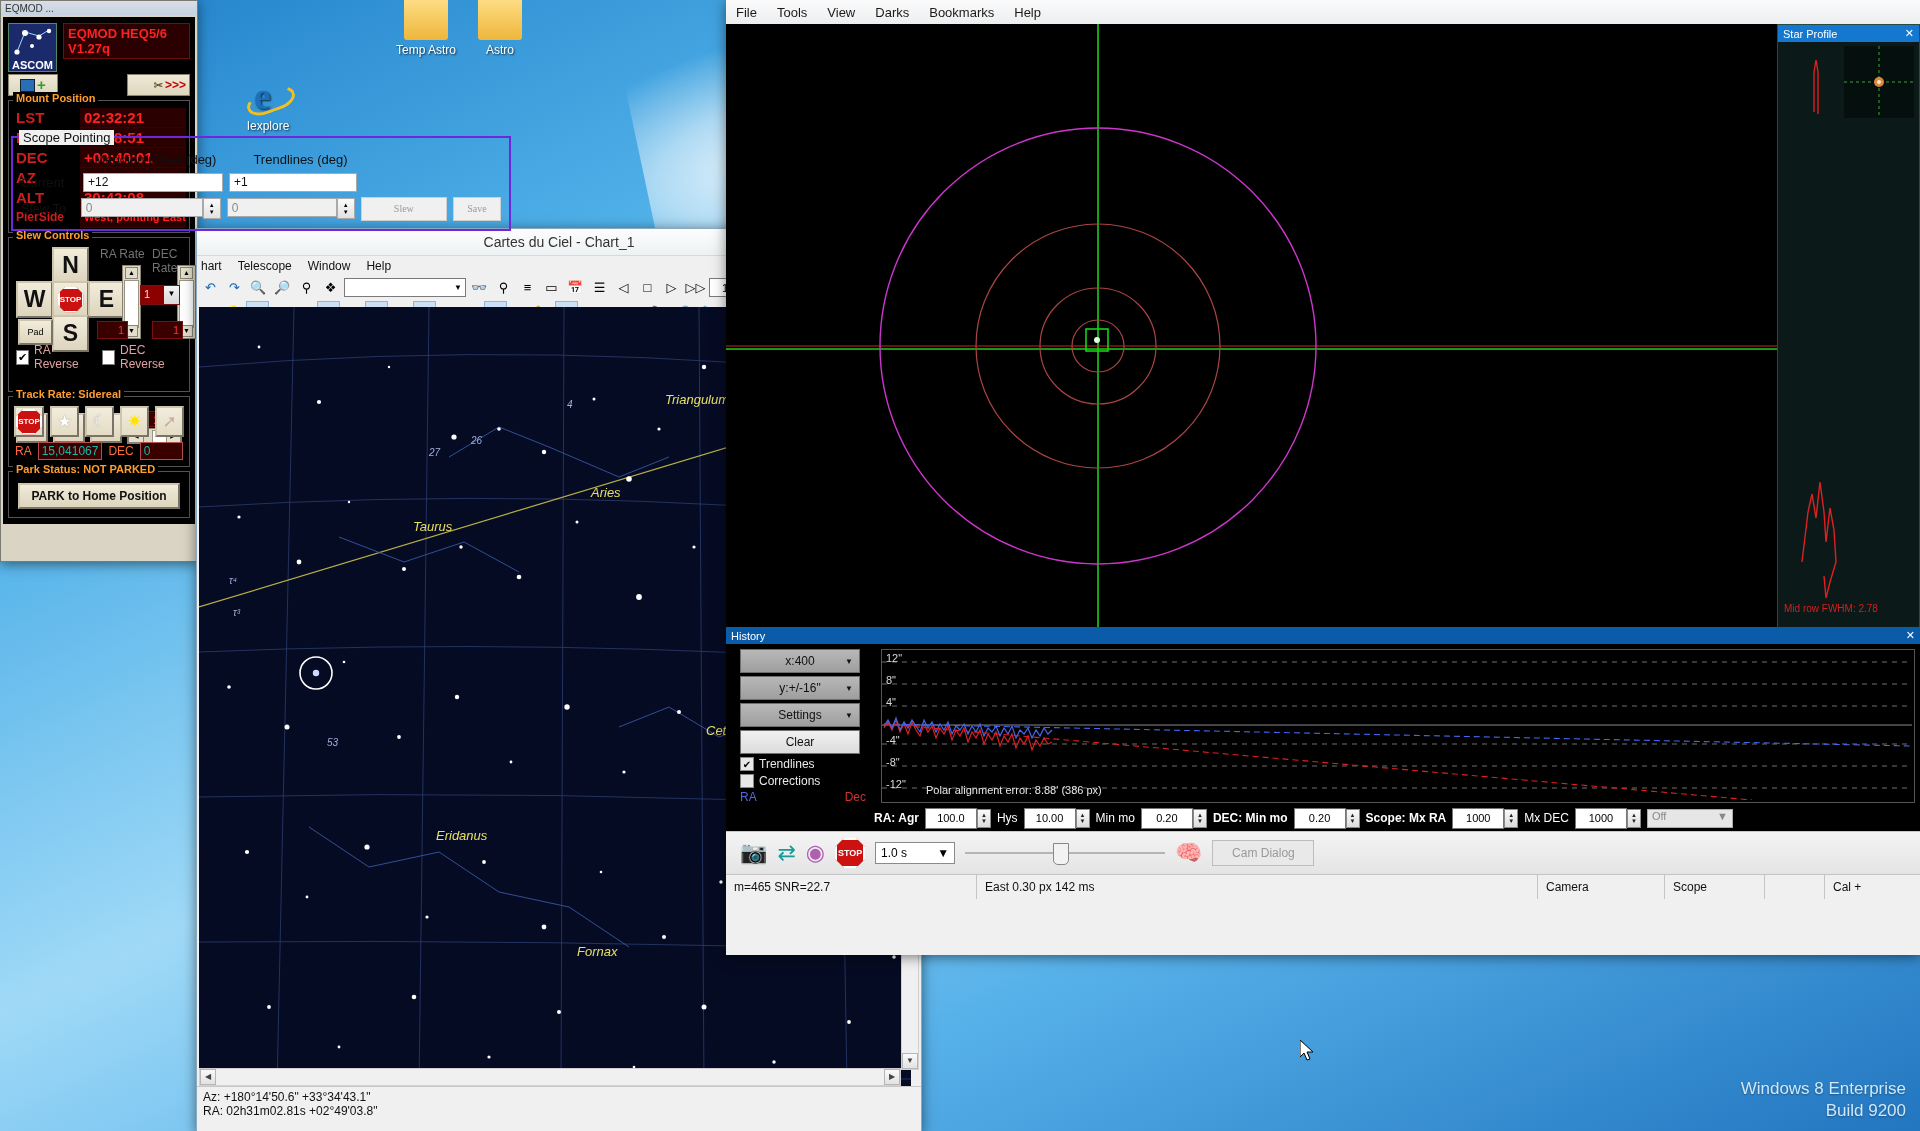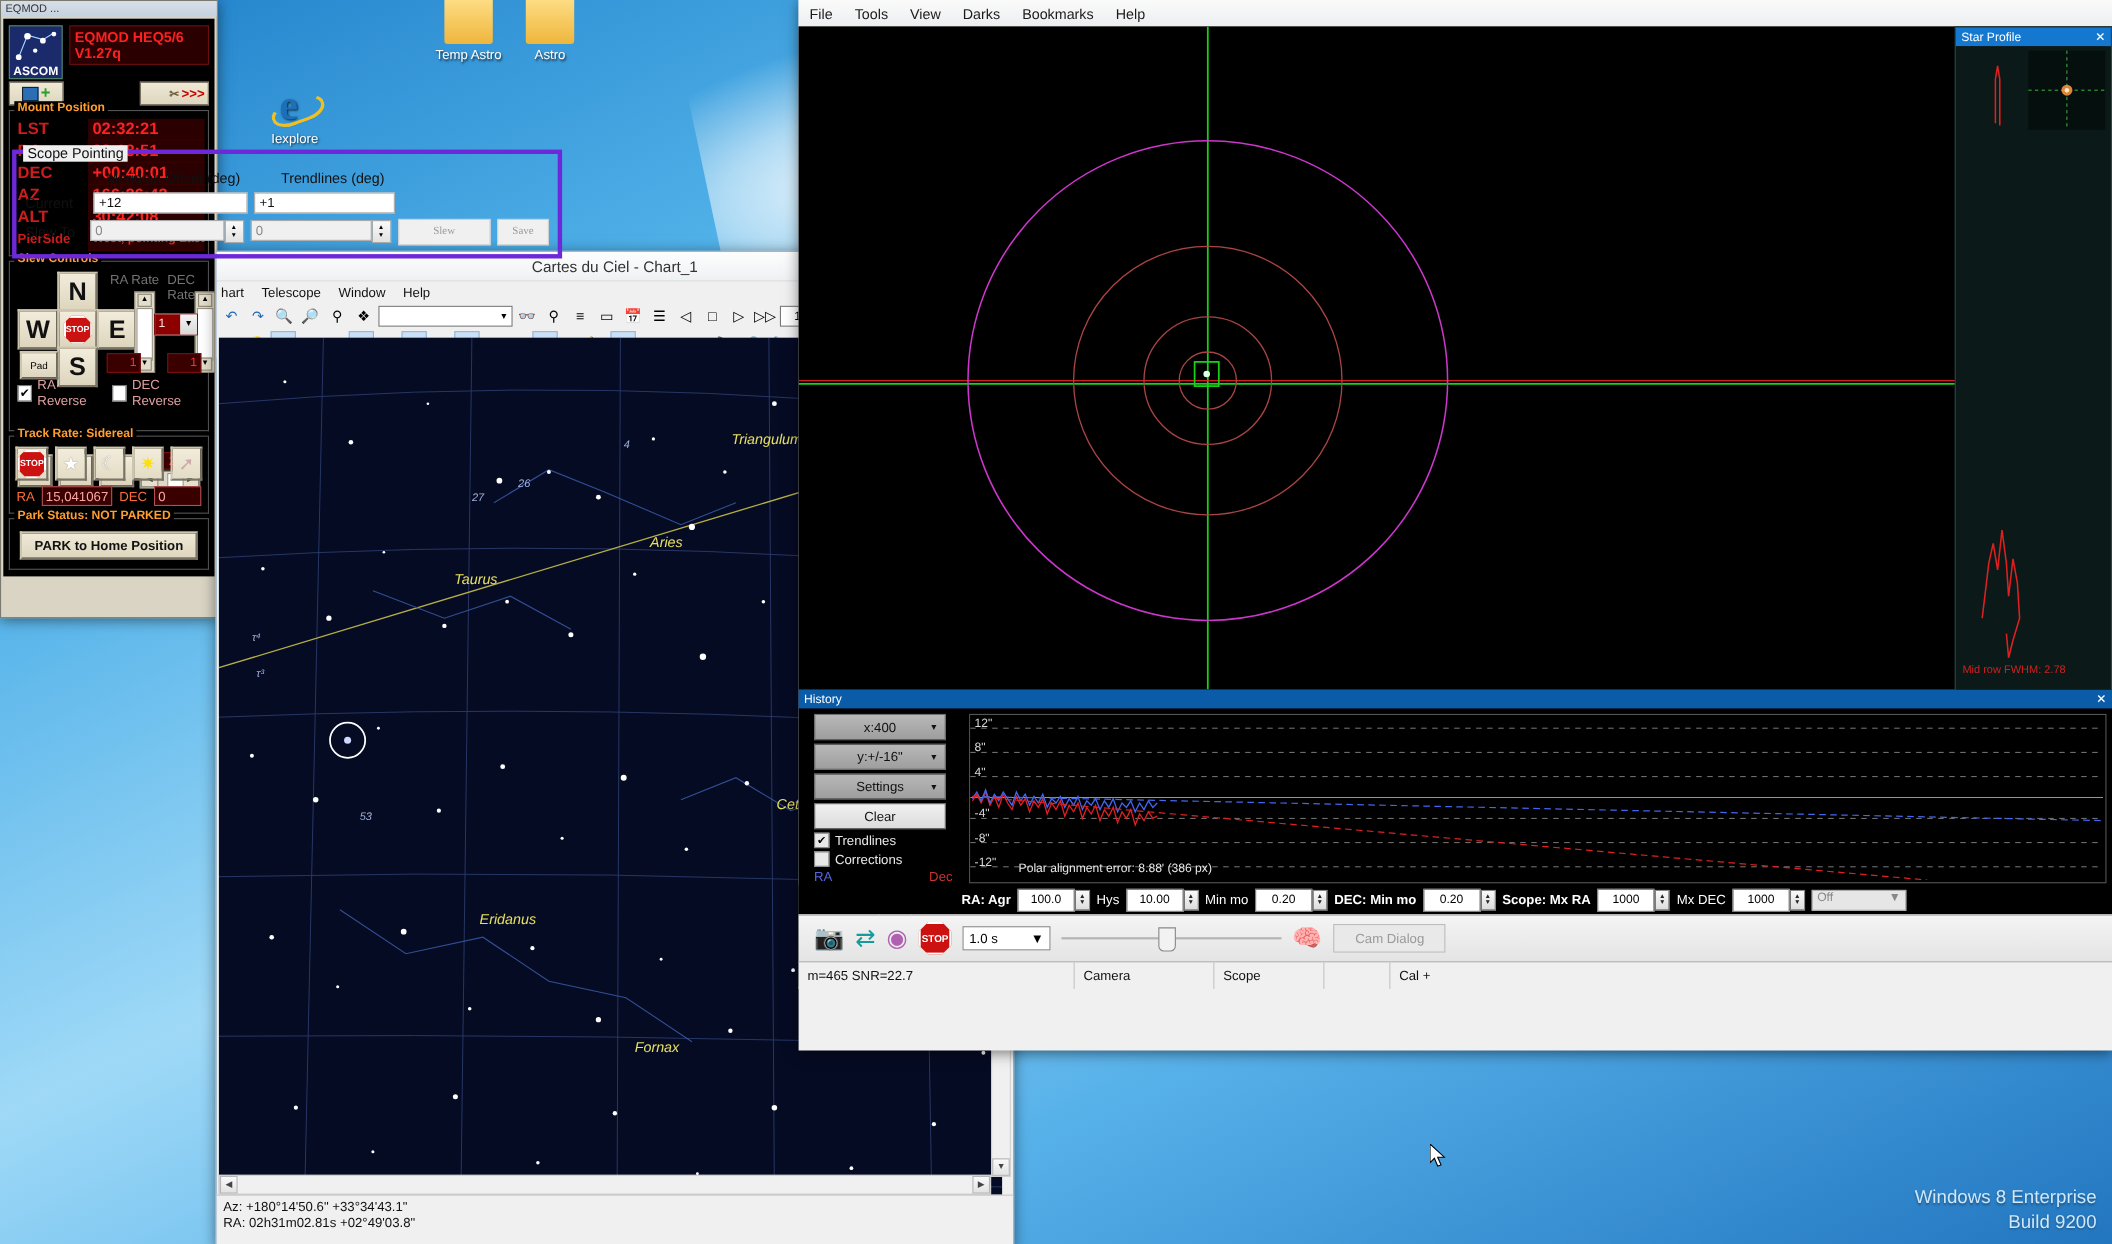--- a/index.html
+++ b/index.html
@@ -81,21 +81,21 @@
   .chkbox{width:13px;height:13px;background:#fff;border:1px solid #777;display:flex;
     align-items:center;justify-content:center;font-size:11px;color:#000;}
   .iconbtn{width:28px;height:26px;background:linear-gradient(#f2ecdc,#ddd5bd);border:2px outset #cdc5ad;
     display:flex;align-items:center;justify-content:center;font-size:14px;}
   .hslider{height:14px;background:#ded8c6;border:1px solid #8a8474;display:flex;align-items:center;}
   .hslider .ar{width:14px;height:12px;background:#e6e0ce;border:1px solid #8a8474;font-size:7px;text-align:center;line-height:11px;}
   .hslider .track{flex:1;position:relative;height:12px;}
   .hslider .th{position:absolute;top:0;width:13px;height:12px;background:#fff;border:1px solid #9a9484;}
   .trackbtn{width:33px;height:27px;background:linear-gradient(#f2ecdc,#e4dcc4);border:2px outset #cdc5ad;
     display:flex;align-items:center;justify-content:center;font-size:17px;}
-  .tfield{background:#3a0000;border:1px solid #b05050;color:#fca5a5;font-size:12px;padding:1px 3px;}
+  .tfield{background:#3a0000;border:1px solid #b05050;color:#14b8a6;font-size:12px;padding:1px 3px;}
   .parkbtn{margin:4px 6px;height:22px;background:linear-gradient(#f0ead8,#ddd5bd);border:2px outset #cdc5ad;
     display:flex;align-items:center;justify-content:center;font-size:12px;font-weight:bold;color:#111;}
 
   
   #cdc{left:196px;top:228px;width:530px;height:903px;border:1px solid #8aa8c2;background:#f0f0f0;}
   #cdc .tb{height:26px;background:linear-gradient(#fdfdfd,#eef1f3);display:flex;align-items:center;
     justify-content:center;font-size:14px;color:#333;border-bottom:1px solid #d6dade;}
   .menubar{height:19px;display:flex;align-items:center;gap:16px;padding-left:4px;font-size:12px;
     background:#f0f0f0;color:#111;}
   .toolbar{height:25px;display:flex;align-items:center;gap:3px;padding:0 3px;background:#f0f0f0;}
@@ -152,21 +152,21 @@
 
   
   #drift{left:1366px;top:102px;width:516px;height:424px;background:#f0f0f0;border:3px solid #3a9ae8;}
   .dtitle{height:27px;background:#3a9ae8;display:flex;align-items:center;color:#10325c;font-size:15px;}
   .dtitle .ttl{flex:1;text-align:center;}
   .wbtn{width:33px;height:25px;display:flex;align-items:center;justify-content:center;font-size:13px;color:#1b1b1b;}
   .wbtn.close{background:#e04343;color:#fff;width:46px;}
   .dbody{padding:6px 8px;background:#f0f0f0;}
   .dinstr{display:flex;gap:14px;padding:6px 4px 10px 8px;}
   .dinstr .txt{font-size:13px;color:#111;line-height:15.5px;}
-  .fieldset{border:4px solid #6d28d9;position:relative;padding:14px 8px 8px;margin-top:6px;}
+  .fieldset{border:2px solid #6d28d9;position:relative;padding:14px 8px 8px;margin-top:6px;}
   .fslab{position:absolute;top:-8px;left:6px;background:#f0f0f0;padding:0 4px;font-size:13px;color:#111;}
   .inp{height:19px;background:#fff;border:1px solid #a9a9a9;font-size:12px;padding:1px 4px;
     box-sizing:border-box;color:#111;display:flex;align-items:center;}
   .inp.dis{background:#f0f0f0;color:#8a8a8a;}
   .dbtn{height:22px;border:1px solid #a0a0a0;background:#f0f0f0;font-size:10px;color:#111;
     display:flex;align-items:center;justify-content:center;font-family:Liberation Serif, serif;}
   .dbtn.dis{color:#9b9b9b;border-color:#cfcfcf;}
   .notes{height:44px;background:#fff;border:1px solid #a9a9a9;display:flex;}
   .notes .sb{width:15px;background:#f4f4f4;border-left:1px solid #ddd;display:flex;
     flex-direction:column;justify-content:space-between;align-items:center;font-size:9px;color:#666;}
@@ -723,20 +723,21 @@
     </span>
     <span style="font-size:22px;color:#2a6fb5;">🧠</span>
     <span style="width:100px;height:24px;background:#e9e9e9;border:1px solid #bdbdbd;color:#9a9a9a;
       font-size:12px;display:flex;align-items:center;justify-content:center;">
       <span>Cam Dialog</span>
     </span>
   </div>
 
   <div class="phd-status">
     <span class="seg" style="width:250px;border-left:0;">m=465 SNR=22.7</span>
+    <span class="seg" style="flex:1;">East  0.30 px 142 ms</span>
     <span class="seg" style="width:90px;">Camera</span>
     <span class="seg" style="width:100px;margin-left:37px;">Scope</span>
     <span class="seg" style="width:60px;"></span>
     <span class="seg" style="width:96px;">Cal +</span>
   </div>
 </div>
 
 <div id="drift">
   <div class="dtitle">
     <span style="width:26px;display:flex;justify-content:center;">

